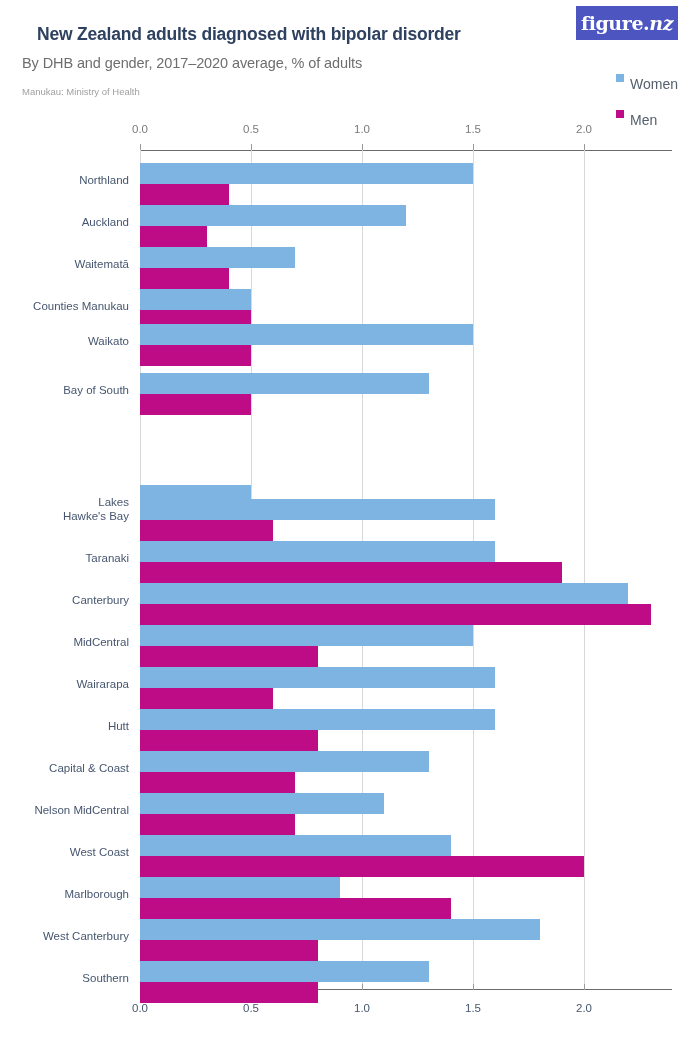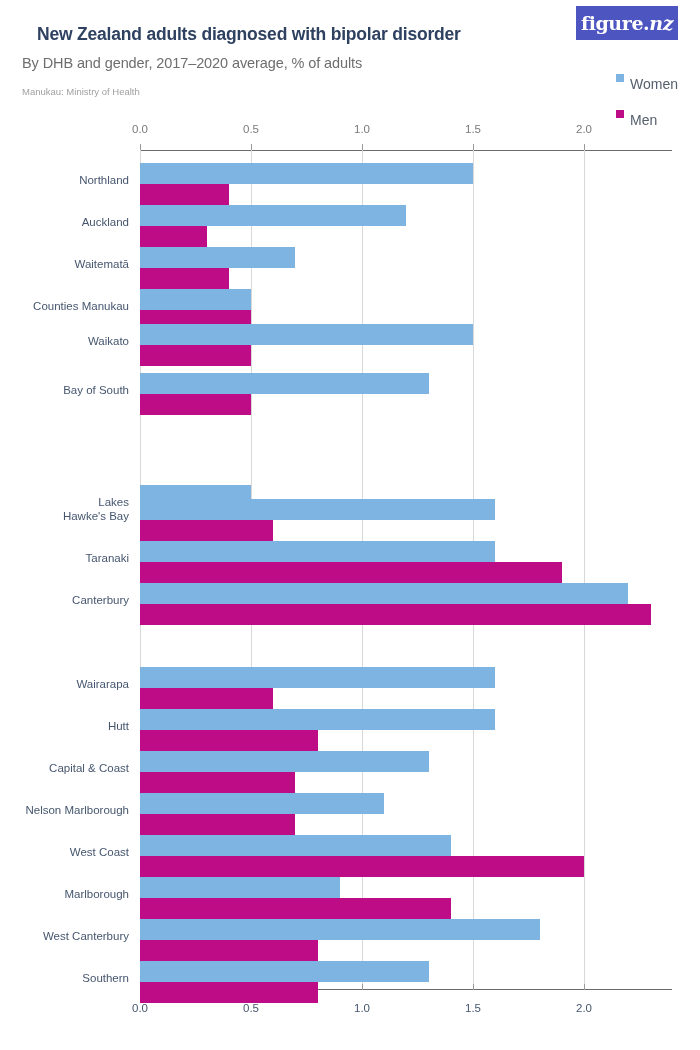--- a/index.html
+++ b/index.html
@@ -218,37 +218,42 @@
         <div class="row" style="top: 391px;">
           <div class="cat-label">Taranaki</div>
           <div class="bar women" title="Taranaki — Women: 1.6" style="width: 355.2px; background: rgb(125, 180, 226);"></div>
           <div class="bar men" title="Taranaki — Men: 1.9" style="width: 421.8px; background: rgb(190, 11, 134);"></div>
         </div>
         <div class="row" style="top: 433px;">
           <div class="cat-label">Canterbury</div>
           <div class="bar women" title="Whanganui — Women: 2.2" style="width: 488.4px; background: rgb(125, 180, 226);"></div>
           <div class="bar men" title="Whanganui — Men: 2.3" style="width: 510.6px; background: rgb(190, 11, 134);"></div>
         </div>
+        <div class="row" style="top: 475px;">
+          <div class="cat-label">MidCentral</div>
+          <div class="bar women" title="MidCentral — Women: 1.5" style="width: 333px; background: rgb(125, 180, 226);"></div>
+          <div class="bar men" title="MidCentral — Men: 0.8" style="width: 177.6px; background: rgb(190, 11, 134);"></div>
+        </div>
         <div class="row" style="top: 517px;">
           <div class="cat-label">Wairarapa</div>
           <div class="bar women" title="Wairarapa — Women: 1.6" style="width: 355.2px; background: rgb(125, 180, 226);"></div>
           <div class="bar men" title="Wairarapa — Men: 0.6" style="width: 133.2px; background: rgb(190, 11, 134);"></div>
         </div>
         <div class="row" style="top: 559px;">
           <div class="cat-label">Hutt</div>
           <div class="bar women" title="Hutt — Women: 1.6" style="width: 355.2px; background: rgb(125, 180, 226);"></div>
           <div class="bar men" title="Hutt — Men: 0.8" style="width: 177.6px; background: rgb(190, 11, 134);"></div>
         </div>
         <div class="row" style="top: 601px;">
           <div class="cat-label">Capital &amp; Coast</div>
           <div class="bar women" title="Capital &amp; Coast — Women: 1.3" style="width: 288.6px; background: rgb(125, 180, 226);"></div>
           <div class="bar men" title="Capital &amp; Coast — Men: 0.7" style="width: 155.4px; background: rgb(190, 11, 134);"></div>
         </div>
         <div class="row" style="top: 643px;">
-          <div class="cat-label">Nelson Marlborough</div>
+          <div class="cat-label">Nelson MidCentral</div>
           <div class="bar women" title="Nelson Marlborough — Women: 1.1" style="width: 244.2px; background: rgb(125, 180, 226);"></div>
           <div class="bar men" title="Nelson Marlborough — Men: 0.7" style="width: 155.4px; background: rgb(190, 11, 134);"></div>
         </div>
         <div class="row" style="top: 685px;">
           <div class="cat-label">West Coast</div>
           <div class="bar women" title="West Coast — Women: 1.4" style="width: 310.8px; background: rgb(125, 180, 226);"></div>
           <div class="bar men" title="West Coast — Men: 2" style="width: 444px; background: rgb(190, 11, 134);"></div>
         </div>
         <div class="row" style="top: 727px;">
           <div class="cat-label">Marlborough</div>

